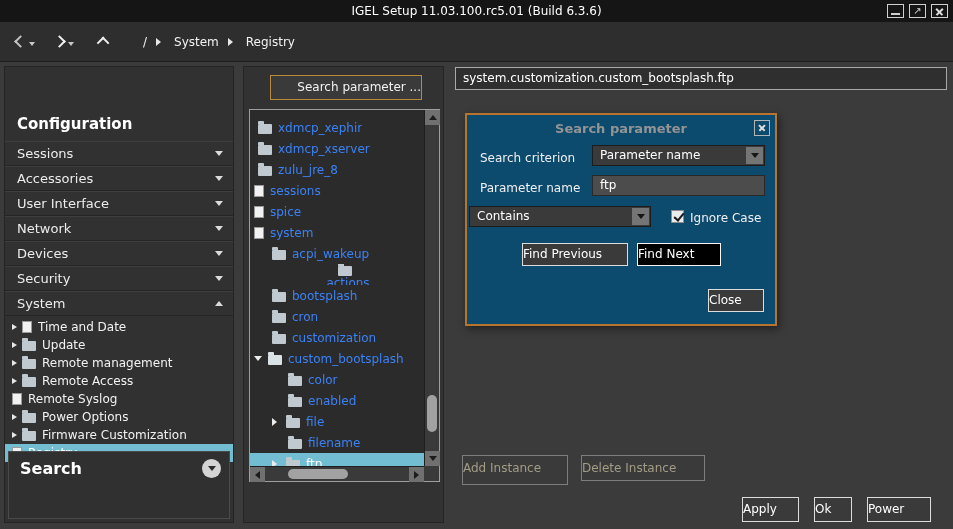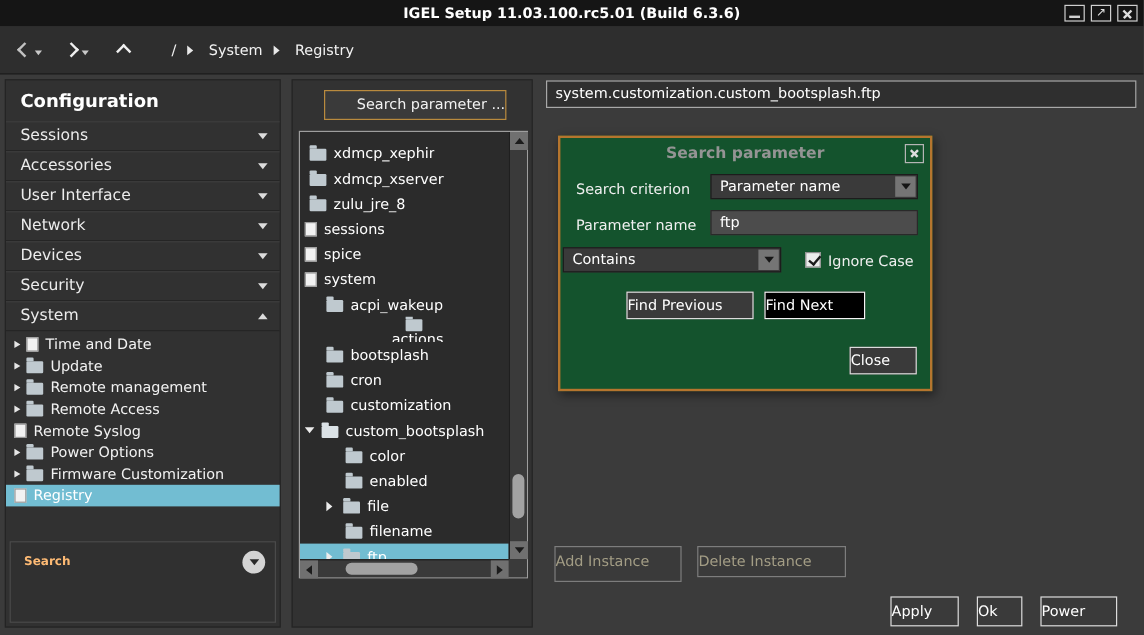--- a/index.html
+++ b/index.html
@@ -4,21 +4,21 @@
 <style>
   * { margin:0; padding:0; box-sizing:border-box; }
   body { background:#3b3b3b; font-family:"DejaVu Sans","Liberation Sans",sans-serif; }
   .window { position:relative; width:953px; height:529px; background:#3b3b3b; overflow:hidden;
             color:#ececec; font-size:12px;
             --sel:#72bdd2; --dlg-border:#b5752e; --btn-focus:#000; --disabled-text:#a39d85; }
 
   
   .titlebar { position:absolute; left:0; top:0; width:100%; height:22px; background:#151515;
               display:flex; align-items:center; justify-content:center; }
-  .titlebar-title { font-weight:bold; font-size:12px; color:#fff; }
+  .titlebar-title { font-weight:normal; font-size:12px; color:#fff; }
   .winbtns { position:absolute; right:5px; top:4px; display:flex; gap:5px; }
   .winbtn { width:17px; height:14px; border:1px solid #cfcfcf; position:relative;
             font-size:10px; color:#dedede; text-align:center; line-height:12px; }
   .winbtn.min::after { content:""; position:absolute; left:3px; right:3px; bottom:2px; height:2px; background:#cfcfcf; }
   .winbtn.cls::before, .winbtn.cls::after { content:""; position:absolute; left:3px; right:3px; top:5.5px; height:1.5px; background:#dedede; }
   .winbtn.cls::before { transform:rotate(45deg); }
   .winbtn.cls::after  { transform:rotate(-45deg); }
 
   
   .navbar { position:absolute; left:0; top:22px; width:100%; height:40px; background:#2e2e2e;
@@ -33,52 +33,52 @@
   .nav-fwd  { margin-left:20px; }
   .nav-up   { margin-left:26px; }
   .breadcrumb { display:flex; align-items:center; margin-left:34px; gap:9px; }
   .crumb-root, .crumb { color:#f2f2f2; font-size:12px; }
   .bc-tri { width:0; height:0; border:4px solid transparent; border-left:5px solid #e8e8e8; }
 
   
   .sidebar { position:absolute; left:4px; top:66px; width:230px; height:457px;
              background:#313131; border:1px solid #242424; }
   .sidebar-header { height:34px; display:flex; align-items:center; padding-left:12px;
-                    font-weight:bold; font-size:15px; color:#fff; }
+                    font-weight:bold; font-size:15px; color:#fff;margin-top:40px; }
   .side-section { height:25px; display:flex; align-items:center; padding:0 10px 0 12px;
                   border-top:1px solid #3e3e3e; border-bottom:1px solid #252525;
                   color:#ececec; font-size:13px; }
   .side-section-label { flex:1; }
   .tri-d { width:0;height:0;border-left:4px solid transparent;border-right:4px solid transparent;border-top:5px solid #dcdcdc; }
   .tri-u { width:0;height:0;border-left:4px solid transparent;border-right:4px solid transparent;border-bottom:5px solid #dcdcdc; }
   .sidebar-children { padding-top:2px; }
   .side-child { height:18px; display:flex; align-items:center; padding-left:7px; font-size:12px; color:#f2f2f2; }
   .side-child.selected { background:var(--sel); color:#fff; }
   .tri-r-sm { width:0;height:0;border-top:3.5px solid transparent;border-bottom:3.5px solid transparent;
               border-left:5px solid #e6e6e6; margin-right:5px; flex:none; }
   .side-child-label { white-space:nowrap; }
 
   .search-panel { position:absolute; left:3px; right:3px; top:384px; bottom:3px;
                   border:1px solid #4a4a4a; background:#303030; }
   .search-panel-header { height:33px; display:flex; align-items:center; padding:0 8px 0 11px; }
-  .search-panel-label { font-weight:bold; font-size:10px; color:#fdba74; flex:1; }
+  .search-panel-label { font-weight:bold; font-size:16px; color:#ffffff; flex:1; }
   .circle-btn { width:19px; height:19px; border-radius:50%; background:#d4d4d4;
                 display:flex; align-items:center; justify-content:center; }
   .circle-btn .tri-d { border-top-color:#2a2a2a; }
 
   
   .tree-panel { position:absolute; left:243px; top:66px; width:201px; height:457px;
                 background:#323232; border:1px solid #242424; }
   .search-param-btn { position:absolute; left:26px; top:8px; width:152px; height:25px;
                       background:#3a3a3a; border:1px solid #b98a3e; color:#f2f2f2;
                       font-size:12px; text-align:right; line-height:23px; }
   .treebox { position:absolute; left:5px; top:42px; width:191px; height:373px;
              background:#2b2b2b; border:1px solid #9e9e9e; }
   .tree-items { position:absolute; left:0; top:0; right:15px; bottom:15px; overflow:hidden; padding-top:7px; }
-  .tree-row { height:21px; display:flex; align-items:center; white-space:nowrap; color:#ffffff; font-size:12px; overflow:hidden; }
+  .tree-row { height:21px; display:flex; align-items:center; white-space:nowrap; color:#3b82f6; font-size:12px; overflow:hidden; }
   .tree-row.selected { background:var(--sel); color:#fff; }
   .tree-exp { width:14px; flex:none; display:flex; align-items:center; }
   .tri-d-w { width:0;height:0;border-left:4px solid transparent;border-right:4px solid transparent;border-top:5px solid #ececec; }
   .tri-r-w { width:0;height:0;border-top:4px solid transparent;border-bottom:4px solid transparent;border-left:5px solid #ececec; }
   .icon-folder { width:14px; height:10px; background:#bfc9cf; border-radius:1px; margin:2px 6px 0 0;
                  position:relative; flex:none; }
   .icon-folder::before { content:""; position:absolute; left:0; top:-3px; width:6px; height:3px;
                          background:inherit; border-radius:1px 1px 0 0; }
   .icon-folder-open { background:#dbe2e6; }
   .icon-page { width:10px; height:12px; background:#f2f2f2; border:1px solid #9a9a9a; margin-right:6px; flex:none; }
@@ -98,21 +98,21 @@
   .tri-r-dk { width:0;height:0;border-top:4px solid transparent;border-bottom:4px solid transparent;border-left:5px solid #1c1c1c; }
   .vthumb { position:absolute; left:2px; right:2px; top:285px; height:37px; background:#a2a2a2; border-radius:7px; }
   .hthumb { position:absolute; top:2px; bottom:2px; left:38px; width:60px; background:#a2a2a2; border-radius:7px; }
 
   
   .path-field { position:absolute; left:455px; top:67px; width:492px; height:23px;
                 background:#2f2f2f; border:1px solid #a8a8a8; color:#fff;
                 padding:0 7px; line-height:21px; font-size:12px; white-space:nowrap; overflow:hidden; }
 
   .dialog { position:absolute; left:465px; top:113px; width:312px; height:213px;
-            background:#14532d; border:2px solid var(--dlg-border); box-shadow:2px 3px 8px rgba(0,0,0,.45); }
+            background:#0c4a6e; border:2px solid var(--dlg-border); box-shadow:2px 3px 8px rgba(0,0,0,.45); }
   .dialog-title { position:absolute; left:0; right:0; top:2px; height:24px; text-align:center;
                   line-height:24px; font-weight:bold; font-size:13px; color:#949494; }
   .dialog-close { position:absolute; right:5px; top:5px; width:16px; height:16px; border:1px solid #b5b5b5; }
   .dialog-close::before, .dialog-close::after { content:""; position:absolute; left:3px; right:3px; top:6px; height:1.5px; background:#dedede; }
   .dialog-close::before { transform:rotate(45deg); }
   .dialog-close::after  { transform:rotate(-45deg); }
   .dlg-label { position:absolute; color:#f0f0f0; font-size:12px; line-height:14px; white-space:nowrap; }
   .combo { position:absolute; height:21px; background:#3a3a3a; border:1px solid #1c1c1c; }
   .combo-value { position:absolute; left:7px; top:0; line-height:19px; color:#fff; font-size:12px; white-space:nowrap; }
   .dd { position:absolute; right:1px; top:1px; bottom:1px; width:17px; background:#757575;

